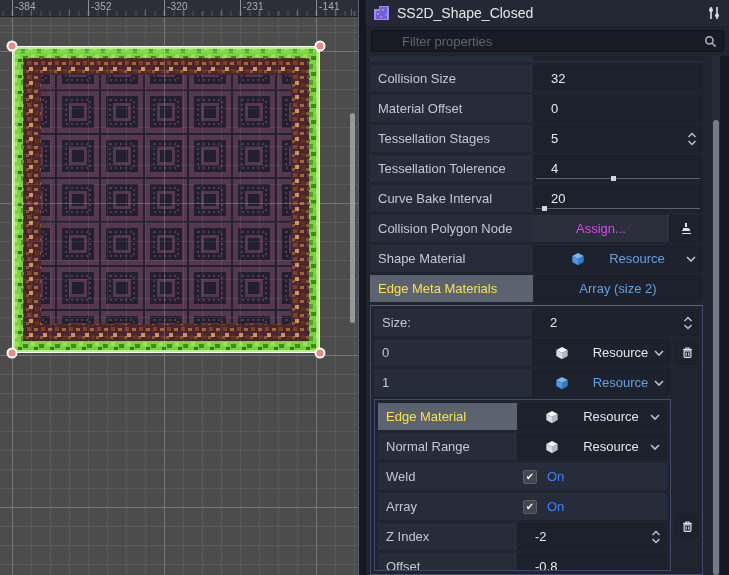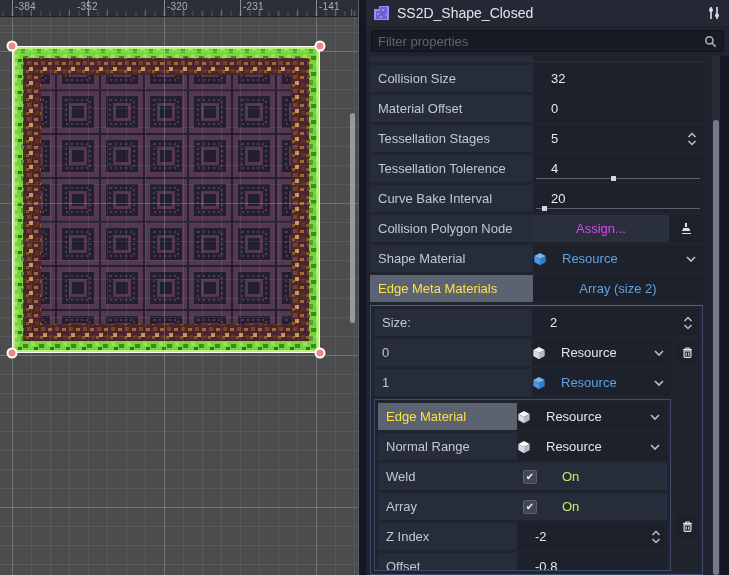--- a/index.html
+++ b/index.html
@@ -40,53 +40,53 @@
   .split-gap{position:absolute;left:359px;top:0;width:7px;height:575px;background:#151821;}
 
   
   .inspector{position:absolute;left:366px;top:0;width:363px;height:575px;background:#20242e;}
   .insp-header{position:absolute;left:0;top:0;right:0;height:26px;display:flex;align-items:center;
     gap:7px;padding:0 7px;background:#242834;box-sizing:border-box;}
   .insp-title{flex:1;font-size:14px;color:#e4e6ea;white-space:nowrap;overflow:hidden;}
   .searchbar{position:absolute;left:5px;right:5px;top:30px;height:22px;background:#181b23;
     border:1px solid #111318;border-radius:2px;box-sizing:border-box;display:flex;align-items:center;}
   .searchbar input{flex:1;background:transparent;border:none;outline:none;color:#737373;
-    font-size:13px;padding:0 6px;font-family:"Liberation Sans",sans-serif;}
+    font-size:13px;padding:0 6px;font-family:"Liberation Sans",sans-serif;margin-left:24px;}
   .searchbar input::placeholder{color:#5d6470;}
   .search-icon{margin-right:6px;display:flex;}
 
   .props{position:absolute;left:4px;right:26px;top:56px;bottom:0;display:flex;
     flex-direction:column;gap:3px;overflow:hidden;}
   .partial-row{height:6px;flex:none;display:flex;}
   .partial-row .a{width:163px;background:#272c3b;}
   .partial-row .b{flex:1;background:#1d212b;border-bottom:1px solid #2c3140;}
 
   .prow{display:flex;height:27px;flex:none;}
   .plabel{width:163px;flex:none;background:#272c3b;color:#c2c8d2;font-size:13px;
     display:flex;align-items:center;padding-left:8px;box-sizing:border-box;white-space:nowrap;overflow:hidden;}
   .plabel.hl{background:#5c6370;color:#fde047;}
   .pvalue{flex:1;position:relative;background:#272c3b;display:flex;align-items:center;min-width:0;}
   .pvalue.inset{background:#1d212b;}
   .numval{margin-left:18px;font-size:13px;color:#e7e9ed;}
   .spin{position:absolute;right:6px;top:50%;transform:translateY(-50%);display:flex;}
   .ddown{position:absolute;right:7px;top:50%;transform:translateY(-50%);display:flex;}
   .slider-line{position:absolute;left:3px;right:3px;bottom:3px;height:1px;background:#5c616c;}
   .slider-grab{position:absolute;bottom:1px;width:5px;height:5px;background:#d2d6dc;}
-  .res-center{width:100%;display:flex;align-items:center;justify-content:flex-start;gap:15px;}
+  .res-center{width:100%;display:flex;align-items:center;justify-content:center;gap:24px;}
   .res-text{font-size:13px;color:#e4e6ea;}
   .res-text.blue{color:#63a0e0;}
   .arrlink{width:100%;text-align:center;font-size:13px;color:#63a0e0;cursor:pointer;}
   .assign-btn{flex:1;height:100%;background:#2a2f3c;color:#d946ef;font-size:13px;
     display:flex;align-items:center;justify-content:center;cursor:pointer;}
   .clear-btn{width:34px;height:100%;background:#1d212b;display:flex;align-items:center;
     justify-content:center;cursor:pointer;}
   .chk{width:14px;height:14px;margin-left:6px;background:#42464f;border:1px solid #5a5f69;
     border-radius:2px;box-sizing:border-box;display:flex;align-items:center;justify-content:center;
     color:#f2f3f5;font-size:10px;line-height:1;}
-  .onlabel{margin-left:25px;font-size:13px;color:#bef264;}
+  .onlabel{margin-left:10px;font-size:13px;color:#3b82f6;}
 
   .array-panel{flex:1;display:flex;flex-direction:column;gap:3px;border:1px solid #3f4b69;
     border-top-color:#5a6378;padding:3px;box-sizing:border-box;overflow:hidden;min-height:0;}
   .array-panel .plabel{width:158px;background:#272c3b;}
   .array-panel .plabel.hl{background:#5c6370;}
   .item-line{display:flex;gap:4px;height:27px;flex:none;}
   .item-line .prow{flex:1;}
   .trash-col{width:24px;flex:none;display:flex;align-items:center;justify-content:center;}
   .trash-btn{width:24px;height:24px;background:#1d212b;border-radius:2px;display:flex;
     align-items:center;justify-content:center;cursor:pointer;}
@@ -103,21 +103,21 @@
   .insp-edge{position:absolute;right:0;top:56px;bottom:0;width:9px;background:#151821;}
 </style>
 </head>
 <body>
 
 <div class="app">
 
   <div class="viewport">
     <div class="ruler">
       <span class="rlabel" style="left:15px">-384</span>
-      <span class="rlabel" style="left:77px">-352</span>
+      <span class="rlabel" style="left:91px">-352</span>
       <span class="rlabel" style="left:167px">-320</span>
       <span class="rlabel" style="left:243px">-231</span>
       <span class="rlabel" style="left:319px">-141</span>
     </div>
 
     <div class="canvas">
 
       <svg class="shape-sprite" width="308" height="307" viewBox="0 0 308 307" shape-rendering="crispEdges">
         <defs>
           <pattern id="pGrass" width="16" height="16" patternUnits="userSpaceOnUse">

